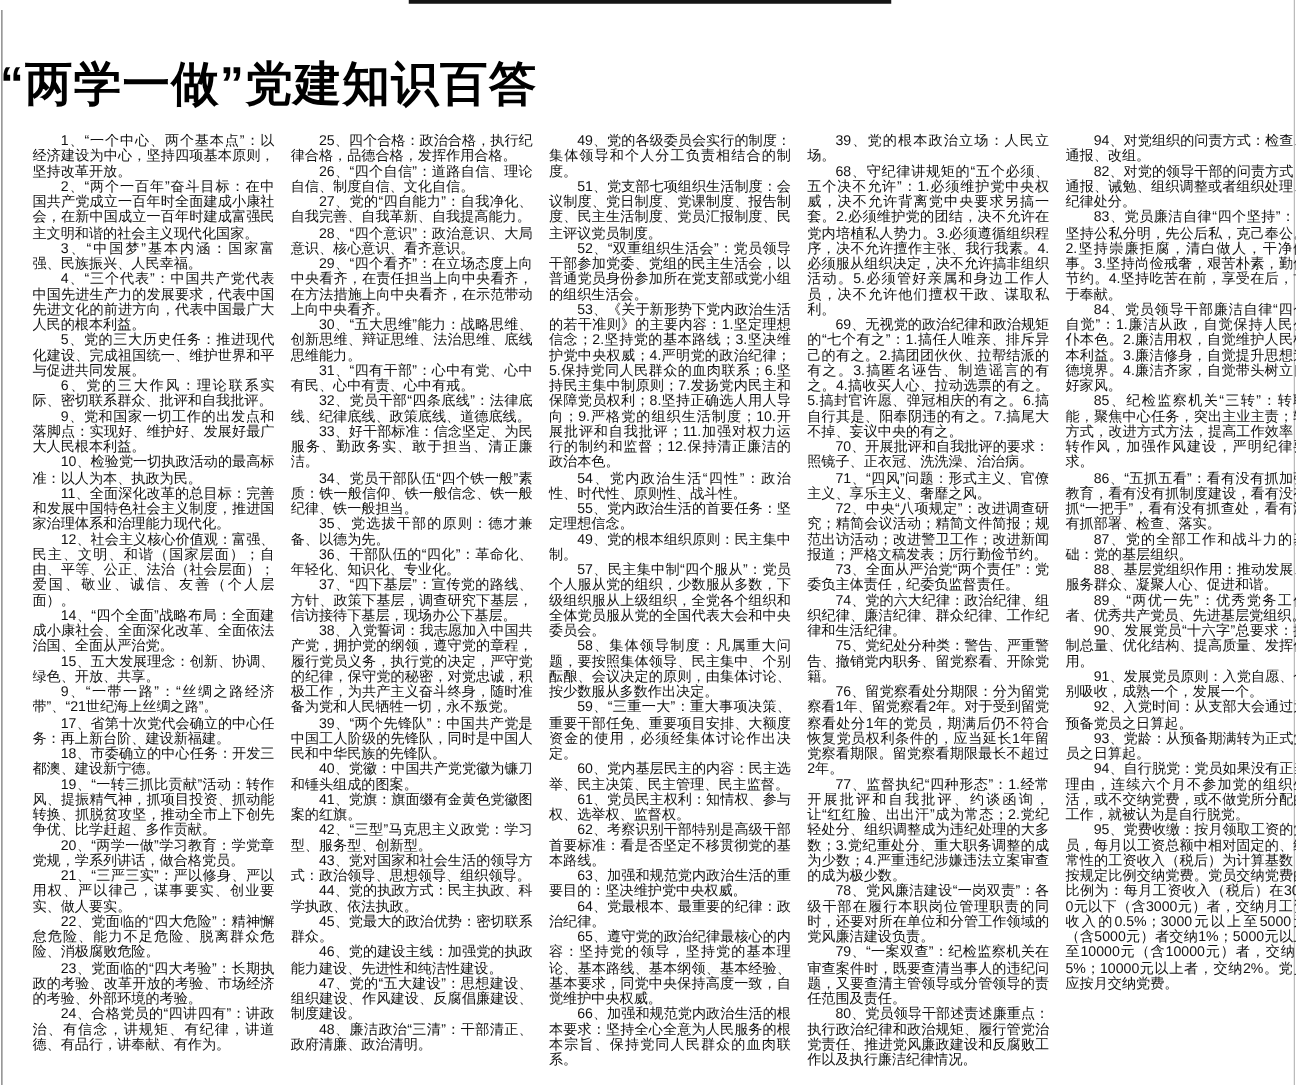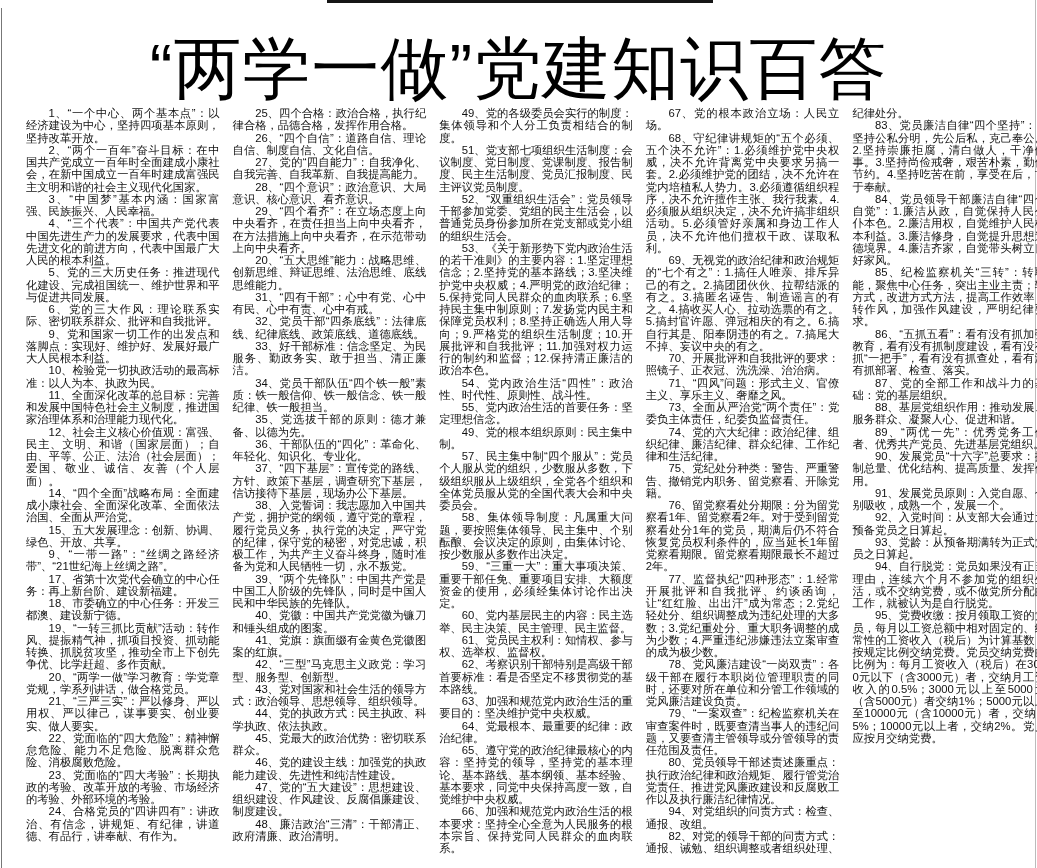--- a/index.html
+++ b/index.html
@@ -21,23 +21,22 @@
     position: absolute; right: 1px; top: 0; bottom: 0;
     width: 1px; background: #bbb;
   }
   .top-fold-mark {
     position: absolute; left: 327px; top: 0;
     width: 386px; height: 3px; background: #151515;
   }
   .headline {
     position: absolute; left: 0; right: 0; top: 32px;
     height: 72px; line-height: 72px;
-    text-align: center;
-    font-size: 68px;
-    font-weight: 400;
+    font-size: 38px;
+    font-weight: 700;
     letter-spacing: 1px;
     color: #000000;
     white-space: nowrap;
   }
   .columns {
     position: absolute;
     left: 26px; top: 107px;
     width: 1020px; height: 757px;
     column-count: 5;
     column-gap: 13px;
@@ -86,21 +85,21 @@
       <p>20、“两学一做”学习教育：学党章党规，学系列讲话，做合格党员。</p>
       <p>21、“三严三实”：严以修身、严以用权、严以律己，谋事要实、创业要实、做人要实。</p>
       <p>22、党面临的“四大危险”：精神懈怠危险、能力不足危险、脱离群众危险、消极腐败危险。</p>
       <p>23、党面临的“四大考验”：长期执政的考验、改革开放的考验、市场经济的考验、外部环境的考验。</p>
       <p>24、合格党员的“四讲四有”：讲政治、有信念，讲规矩、有纪律，讲道德、有品行，讲奉献、有作为。</p>
       <p>25、四个合格：政治合格，执行纪律合格，品德合格，发挥作用合格。</p>
       <p>26、“四个自信”：道路自信、理论自信、制度自信、文化自信。</p>
       <p>27、党的“四自能力”：自我净化、自我完善、自我革新、自我提高能力。</p>
       <p>28、“四个意识”：政治意识、大局意识、核心意识、看齐意识。</p>
       <p>29、“四个看齐”：在立场态度上向中央看齐，在责任担当上向中央看齐，在方法措施上向中央看齐，在示范带动上向中央看齐。</p>
-      <p>20、“五大思维”能力：战略思维、创新思维、辩证思维、法治思维、底线思维能力。</p>
+      <p>30、“五大思维”能力：战略思维、创新思维、辩证思维、法治思维、底线思维能力。</p>
       <p>31、“四有干部”：心中有党、心中有民、心中有责、心中有戒。</p>
       <p>32、党员干部“四条底线”：法律底线、纪律底线、政策底线、道德底线。</p>
       <p>33、好干部标准：信念坚定、为民服务、勤政务实、敢于担当、清正廉洁。</p>
       <p>34、党员干部队伍“四个铁一般”素质：铁一般信仰、铁一般信念、铁一般纪律、铁一般担当。</p>
       <p>35、党选拔干部的原则：德才兼备、以德为先。</p>
       <p>36、干部队伍的“四化”：革命化、年轻化、知识化、专业化。</p>
       <p>37、“四下基层”：宣传党的路线、方针、政策下基层，调查研究下基层，信访接待下基层，现场办公下基层。</p>
       <p>38、入党誓词：我志愿加入中国共产党，拥护党的纲领，遵守党的章程，履行党员义务，执行党的决定，严守党的纪律，保守党的秘密，对党忠诚，积极工作，为共产主义奋斗终身，随时准备为党和人民牺牲一切，永不叛党。</p>
       <p>39、“两个先锋队”：中国共产党是中国工人阶级的先锋队，同时是中国人民和中华民族的先锋队。</p>
       <p>40、党徽：中国共产党党徽为镰刀和锤头组成的图案。</p>
@@ -122,25 +121,26 @@
       <p>57、民主集中制“四个服从”：党员个人服从党的组织，少数服从多数，下级组织服从上级组织，全党各个组织和全体党员服从党的全国代表大会和中央委员会。</p>
       <p>58、集体领导制度：凡属重大问题，要按照集体领导、民主集中、个别酝酿、会议决定的原则，由集体讨论、按少数服从多数作出决定。</p>
       <p>59、“三重一大”：重大事项决策、重要干部任免、重要项目安排、大额度资金的使用，必须经集体讨论作出决定。</p>
       <p>60、党内基层民主的内容：民主选举、民主决策、民主管理、民主监督。</p>
       <p>61、党员民主权利：知情权、参与权、选举权、监督权。</p>
       <p>62、考察识别干部特别是高级干部首要标准：看是否坚定不移贯彻党的基本路线。</p>
       <p>63、加强和规范党内政治生活的重要目的：坚决维护党中央权威。</p>
       <p>64、党最根本、最重要的纪律：政治纪律。</p>
       <p>65、遵守党的政治纪律最核心的内容：坚持党的领导，坚持党的基本理论、基本路线、基本纲领、基本经验、基本要求，同党中央保持高度一致，自觉维护中央权威。</p>
       <p>66、加强和规范党内政治生活的根本要求：坚持全心全意为人民服务的根本宗旨、保持党同人民群众的血肉联系。</p>
-      <p>67、党的根本政治立场：人民立场。</p>
+      <p>39、党的根本政治立场：人民立场。</p>
       <p>68、守纪律讲规矩的“五个必须、五个决不允许”：1.必须维护党中央权威，决不允许背离党中央要求另搞一套。2.必须维护党的团结，决不允许在党内培植私人势力。3.必须遵循组织程序，决不允许擅作主张、我行我素。4.必须服从组织决定，决不允许搞非组织活动。5.必须管好亲属和身边工作人员，决不允许他们擅权干政、谋取私利。</p>
       <p>69、无视党的政治纪律和政治规矩的“七个有之”：1.搞任人唯亲、排斥异己的有之。2.搞团团伙伙、拉帮结派的有之。3.搞匿名诬告、制造谣言的有之。4.搞收买人心、拉动选票的有之。5.搞封官许愿、弹冠相庆的有之。6.搞自行其是、阳奉阴违的有之。7.搞尾大不掉、妄议中央的有之。</p>
       <p>70、开展批评和自我批评的要求：照镜子、正衣冠、洗洗澡、治治病。</p>
       <p>71、“四风”问题：形式主义、官僚主义、享乐主义、奢靡之风。</p>
+      <p>72、中央“八项规定”：改进调查研究；精简会议活动；精简文件简报；规范出访活动；改进警卫工作；改进新闻报道；严格文稿发表；厉行勤俭节约。</p>
       <p>73、全面从严治党“两个责任”：党委负主体责任，纪委负监督责任。</p>
       <p>74、党的六大纪律：政治纪律、组织纪律、廉洁纪律、群众纪律、工作纪律和生活纪律。</p>
       <p>75、党纪处分种类：警告、严重警告、撤销党内职务、留党察看、开除党籍。</p>
       <p>76、留党察看处分期限：分为留党察看1年、留党察看2年。对于受到留党察看处分1年的党员，期满后仍不符合恢复党员权利条件的，应当延长1年留党察看期限。留党察看期限最长不超过2年。</p>
       <p>77、监督执纪“四种形态”：1.经常开展批评和自我批评、约谈函询，让“红红脸、出出汗”成为常态；2.党纪轻处分、组织调整成为违纪处理的大多数；3.党纪重处分、重大职务调整的成为少数；4.严重违纪涉嫌违法立案审查的成为极少数。</p>
       <p>78、党风廉洁建设“一岗双责”：各级干部在履行本职岗位管理职责的同时，还要对所在单位和分管工作领域的党风廉洁建设负责。</p>
       <p>79、“一案双查”：纪检监察机关在审查案件时，既要查清当事人的违纪问题，又要查清主管领导或分管领导的责任范围及责任。</p>
       <p>80、党员领导干部述责述廉重点：执行政治纪律和政治规矩、履行管党治党责任、推进党风廉政建设和反腐败工作以及执行廉洁纪律情况。</p>
       <p>94、对党组织的问责方式：检查、通报、改组。</p>
       <p>82、对党的领导干部的问责方式：通报、诫勉、组织调整或者组织处理、纪律处分。</p>

